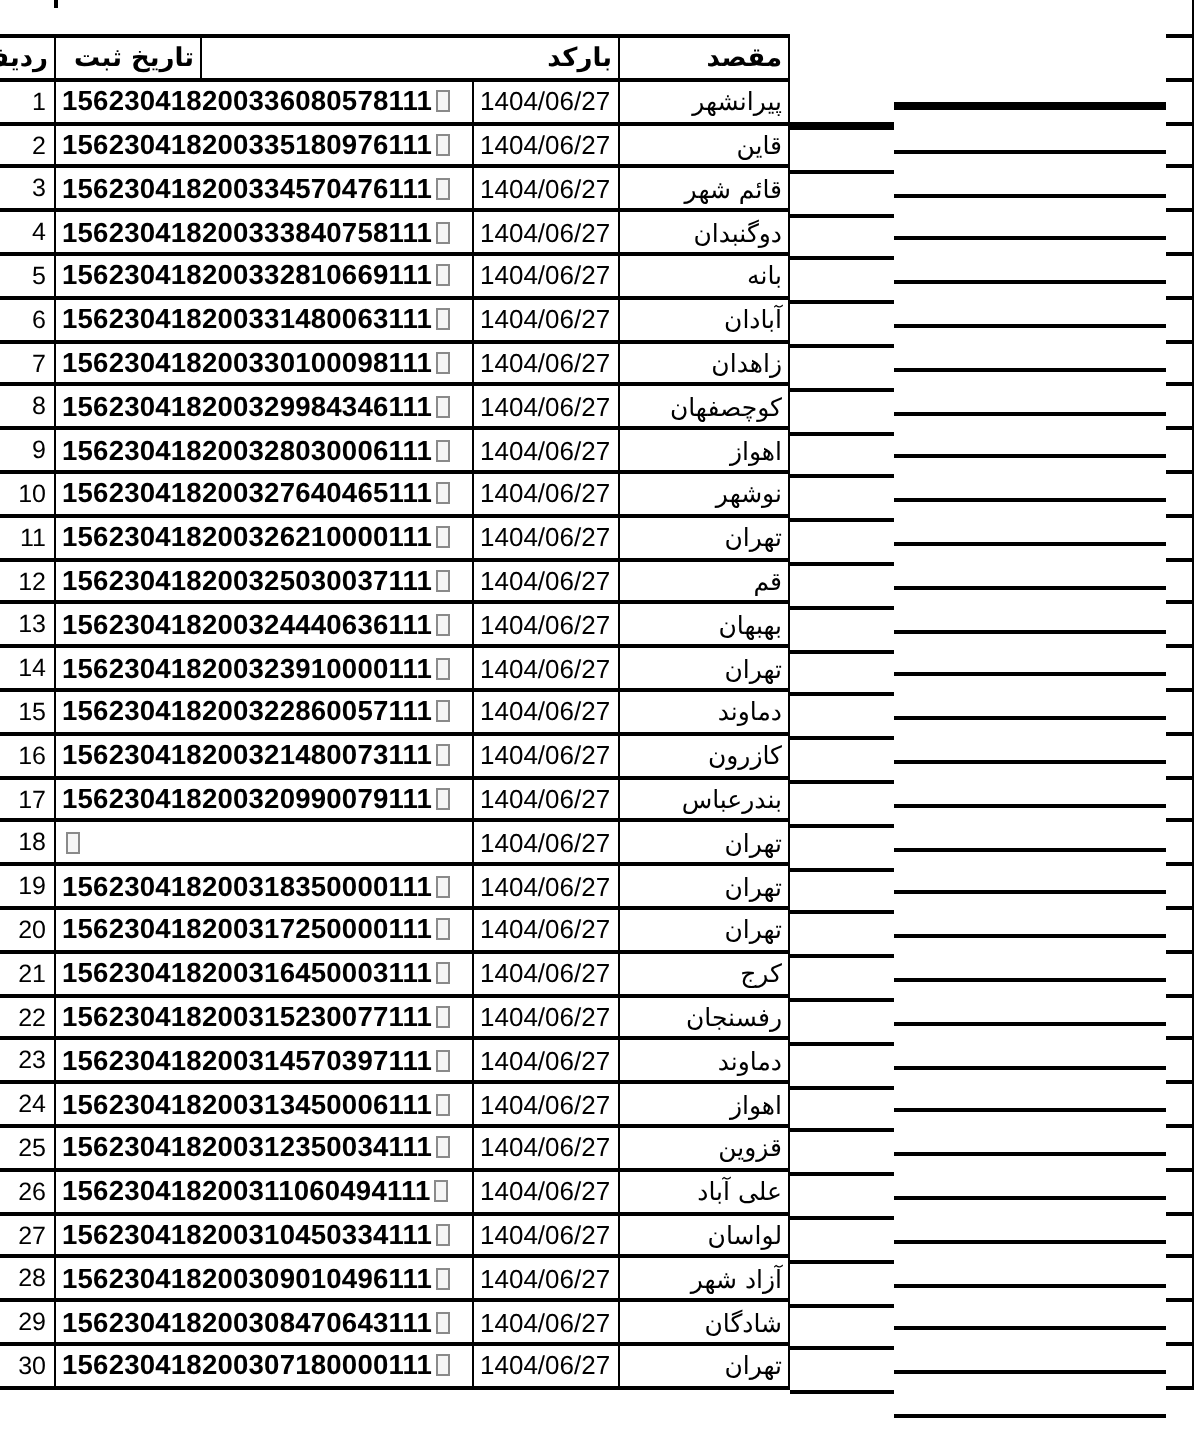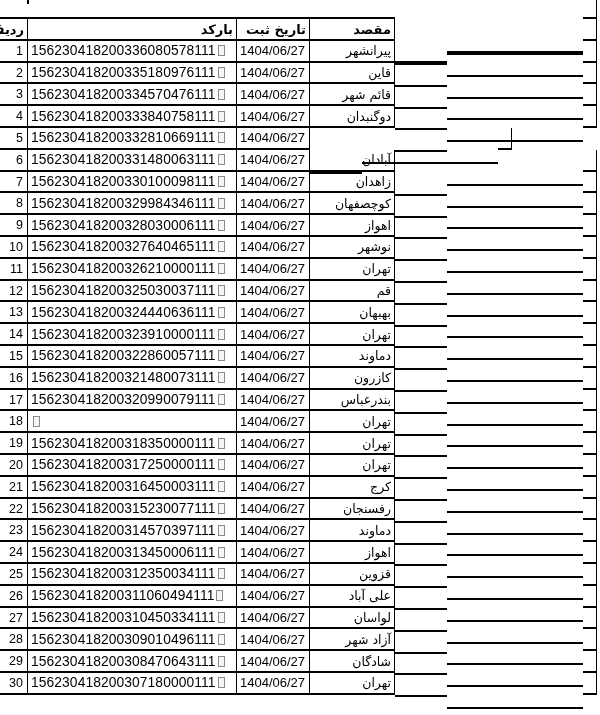--- a/index.html
+++ b/index.html
@@ -20,38 +20,38 @@
   .header .cell{border-top:2.2px solid #000;font-weight:bold;font-size:13px;direction:rtl;justify-content:flex-start;padding:0 3px 0 0;}
   .col-radif{width:28px;}
   .col-barcode{width:209px;}
   .col-date{width:73px;}
   .col-dest{width:85px;}
   .col-namef{width:52px;margin-top:44px;}
   .col-nameg{width:136px;margin-top:34px;}
   .col-cut{width:14px;}
   .num{justify-content:flex-end;padding-right:4px;font-family:"Liberation Sans",sans-serif;}
   .ltr{justify-content:flex-start;padding-left:3px;font-family:"Liberation Sans",sans-serif;font-size:13px;text-align:right;}
-  .bar{justify-content:flex-start;padding-left:3px;font-family:"Liberation Sans",sans-serif;font-weight:normal;font-size:13.8px;letter-spacing:0.1px;}
+  .bar{justify-content:flex-start;padding-left:3px;font-family:"Liberation Sans",sans-serif;font-weight:bold;font-size:13.8px;letter-spacing:0.1px;}
   .fa{direction:rtl;justify-content:flex-start;padding:0 3px 0 0;}
   .tofu{
     display:inline-block;width:7px;height:11px;margin-left:2px;flex:0 0 auto;
     border:1px solid #8a8a8a;background:#f6f6f6;box-sizing:border-box;
   }
 </style>
 </head>
 <body>
 
 <div class="stub-topleft"></div>
 <div class="stub-topright"></div>
 
 <div class="tablewrap">
   <div class="row header">
     <div class="cell col-radif">ردیف</div>
+    <div class="cell col-date">تاریخ ثبت</div>
     <div class="cell col-barcode">بارکد</div>
-    <div class="cell col-date">تاریخ ثبت</div>
     <div class="cell col-dest">مقصد</div>
     <div class="cell col-namef">نام ف</div>
     <div class="cell col-nameg">نام گ</div>
     <div class="cell col-cut"></div>
   </div>
   <div id="rows">
   <div class="row">
     <div class="cell col-radif num">1</div>
     <div class="cell col-barcode bar">
           <span class="bdigits">156230418200336080578111</span>
@@ -103,20 +103,21 @@
     <div class="cell col-cut"></div>
   </div>
 
   <div class="row">
     <div class="cell col-radif num">5</div>
     <div class="cell col-barcode bar">
           <span class="bdigits">156230418200332810669111</span>
           <span class="tofu"></span>
         </div>
     <div class="cell col-date ltr">1404/06/27</div>
+    <div class="cell col-dest fa">بانه</div>
     <div class="cell col-namef fa">مزون یلدا</div>
     <div class="cell col-nameg fa">اسرین خندانی</div>
     <div class="cell col-cut"></div>
   </div>
 
   <div class="row">
     <div class="cell col-radif num">6</div>
     <div class="cell col-barcode bar">
           <span class="bdigits">156230418200331480063111</span>
           <span class="tofu"></span>

